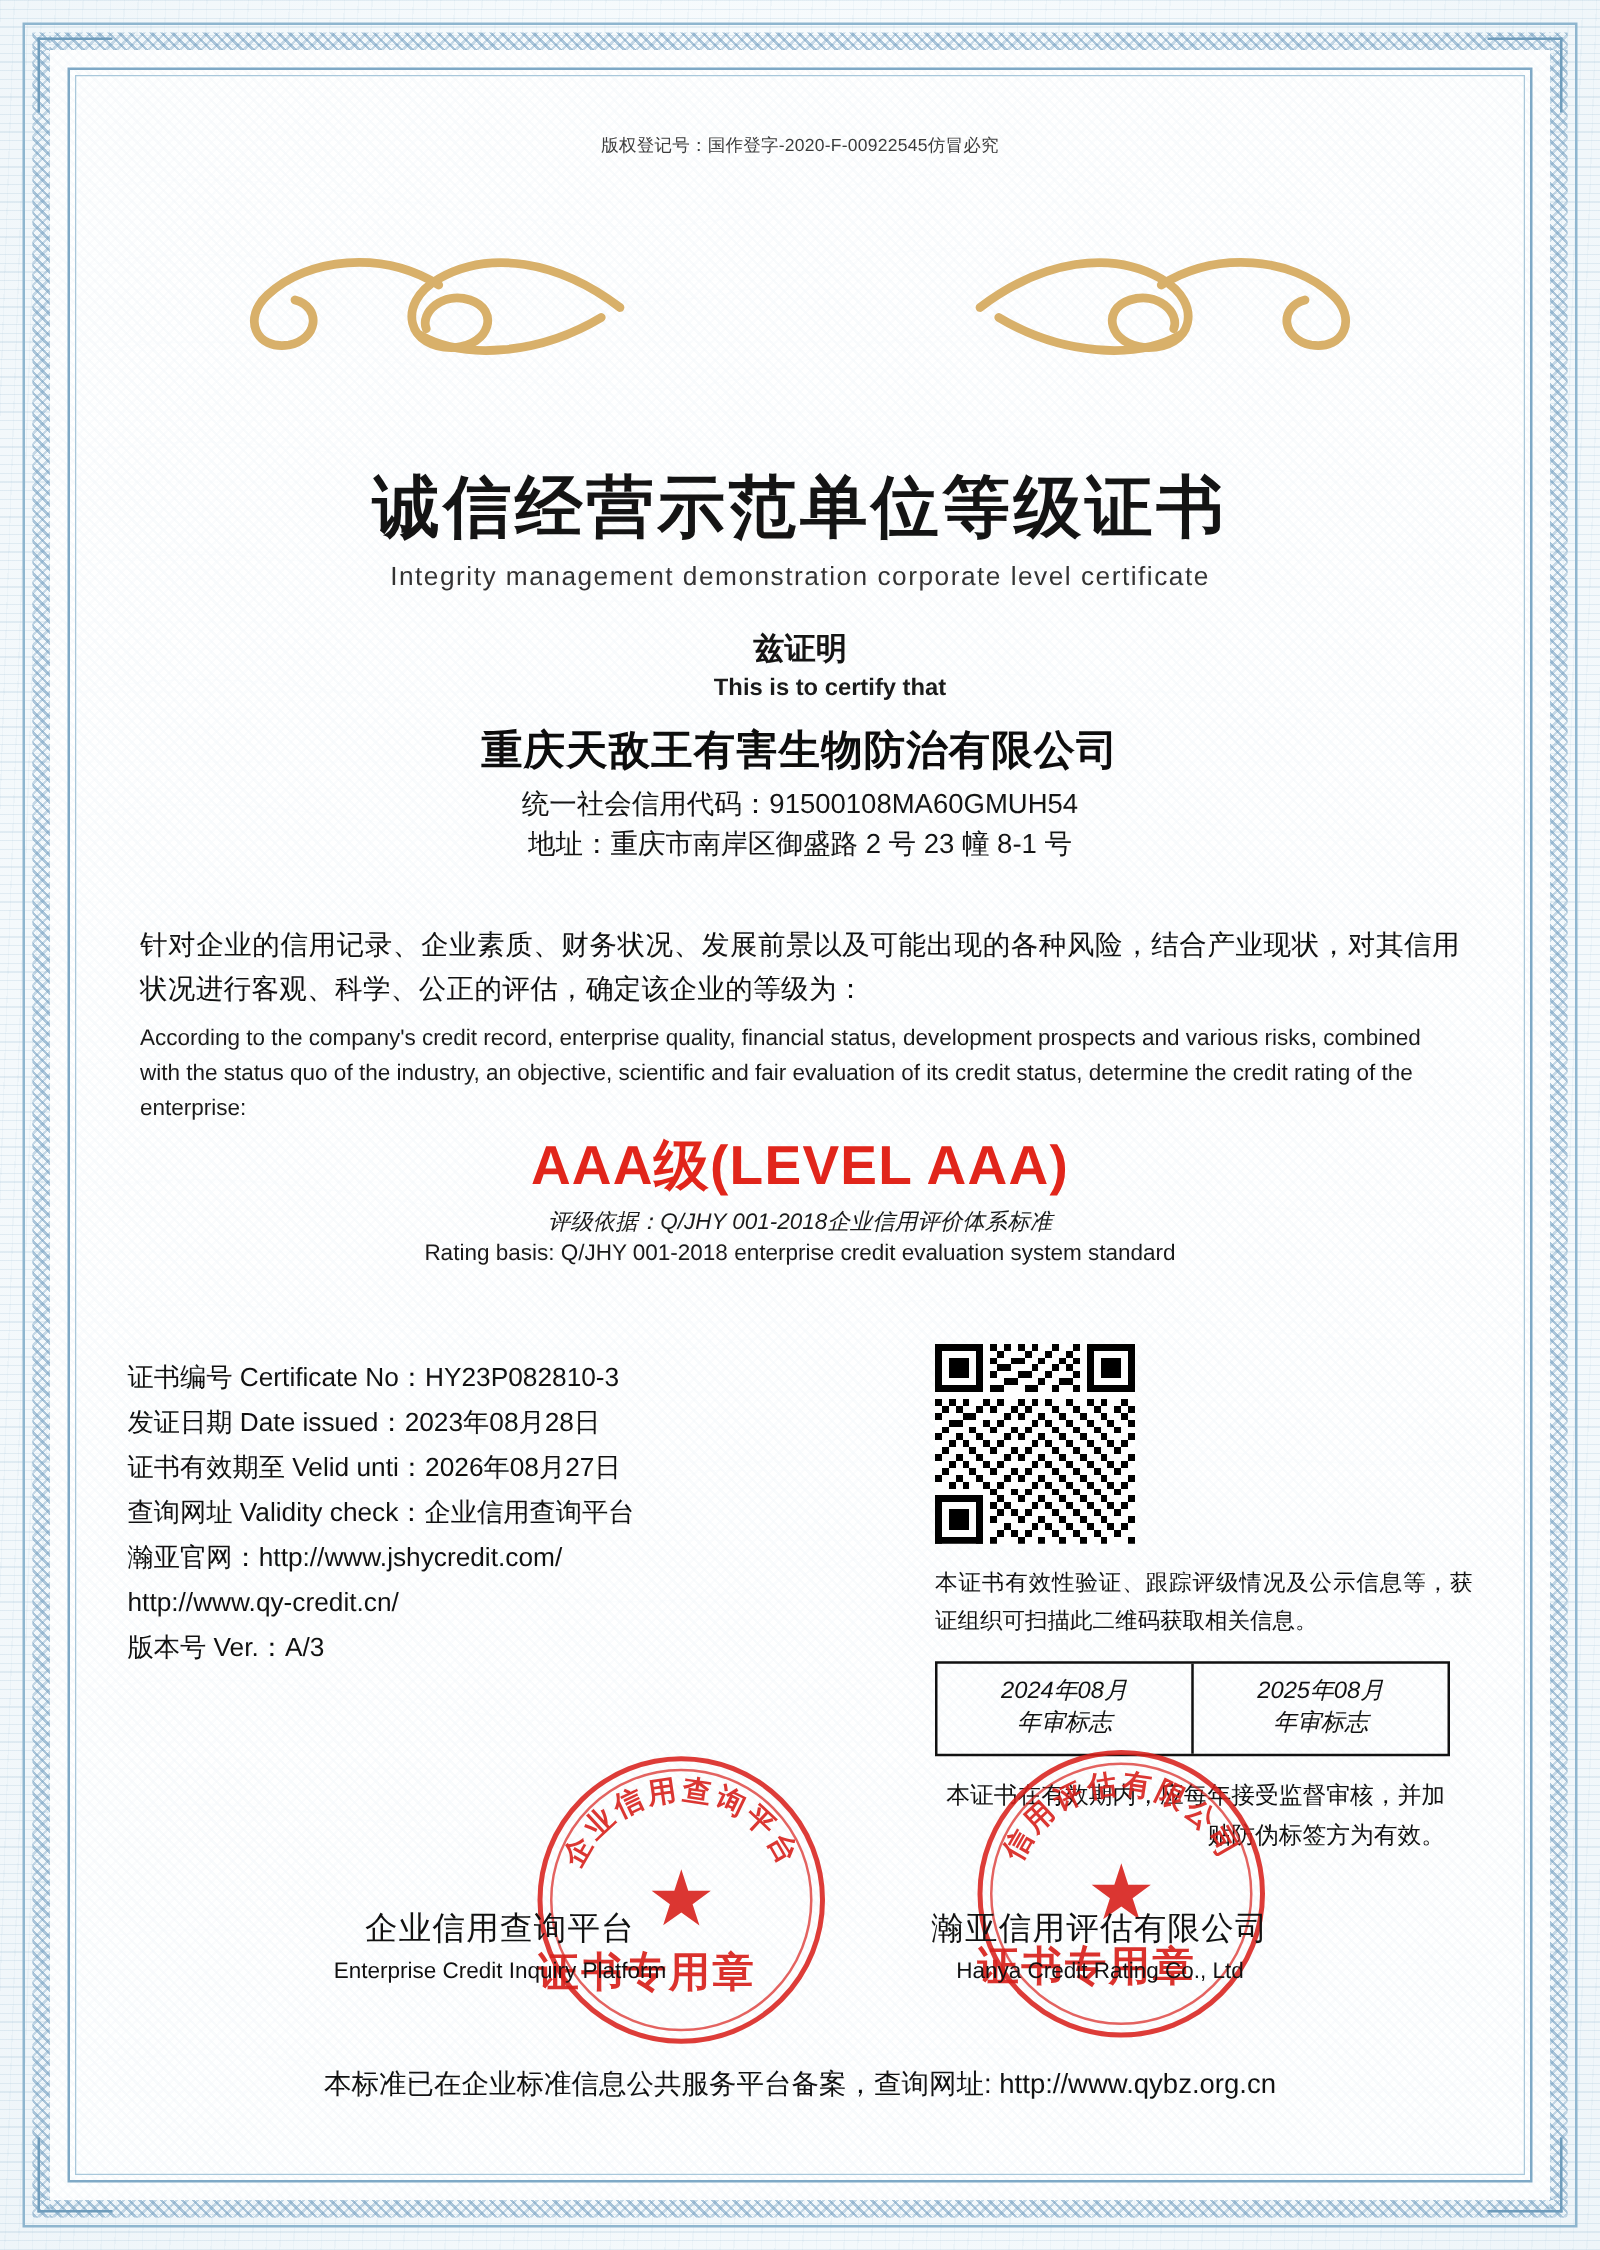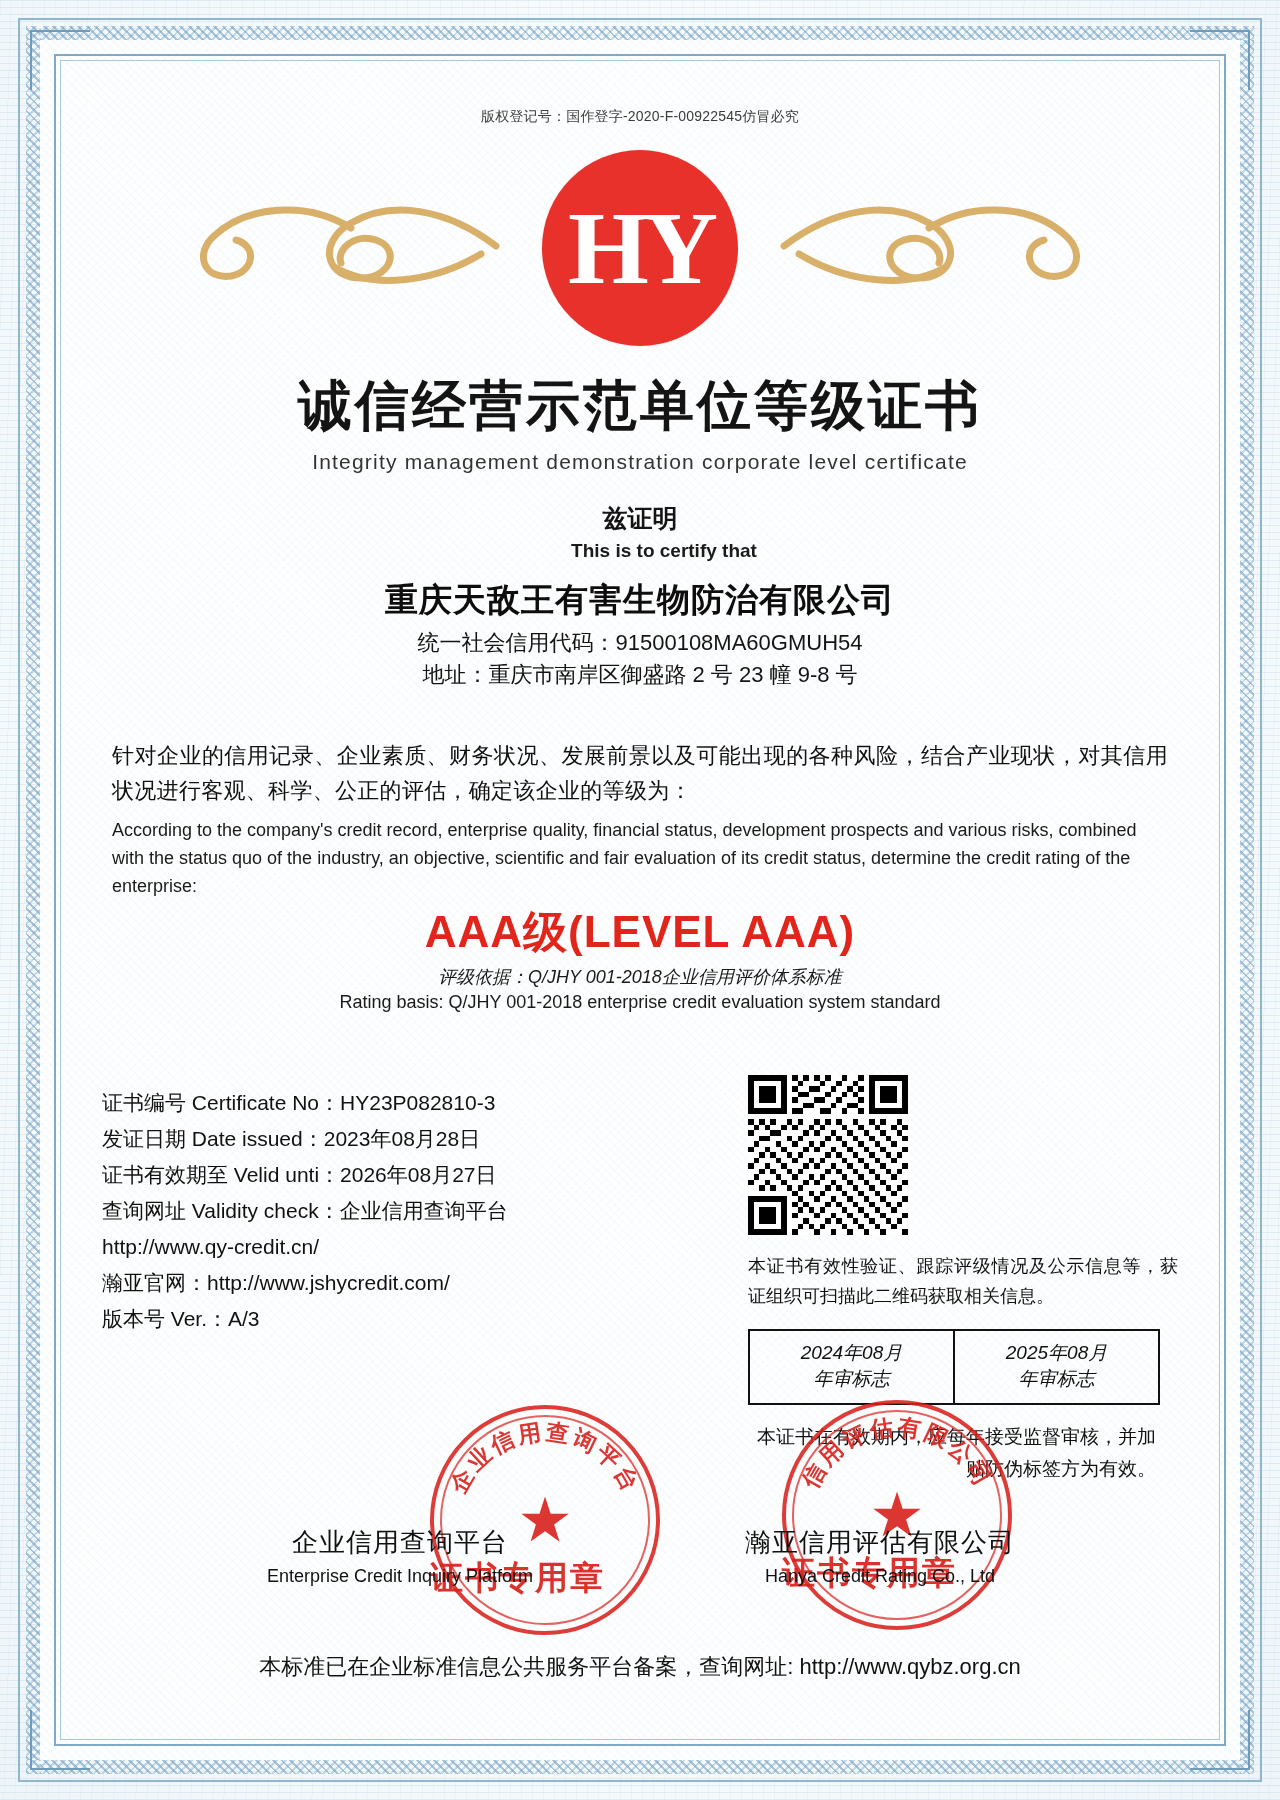--- a/index.html
+++ b/index.html
@@ -254,42 +254,39 @@
 
     <div class="emblem-row">
       <svg class="flourish left" width="330" height="110" viewBox="0 0 330 110">
         <g fill="none" stroke="#d8b06a" stroke-width="7" stroke-linecap="round">
           <path d="M320,58 C270,20 215,12 175,35 C140,55 150,92 188,90 C216,88 224,60 200,52 C178,45 160,62 165,75"></path>
           <path d="M175,40 C130,12 70,18 38,48 C18,66 28,92 55,88 C78,84 82,58 60,52"></path>
           <path d="M305,66 C255,96 195,100 160,80"></path>
         </g>
       </svg>
 
-      <div class="emblem">
-        <div class="hy">HY</div>
-      </div>
 
       <svg class="flourish right" width="330" height="110" viewBox="0 0 330 110">
         <g fill="none" stroke="#d8b06a" stroke-width="7" stroke-linecap="round" transform="translate(330,0) scale(-1,1)">
           <path d="M320,58 C270,20 215,12 175,35 C140,55 150,92 188,90 C216,88 224,60 200,52 C178,45 160,62 165,75"></path>
           <path d="M175,40 C130,12 70,18 38,48 C18,66 28,92 55,88 C78,84 82,58 60,52"></path>
           <path d="M305,66 C255,96 195,100 160,80"></path>
         </g>
       </svg>
     </div>
 
     <div class="title-cn">诚信经营示范单位等级证书</div>
     <div class="title-en">Integrity management demonstration corporate level certificate</div>
 
     <div class="certify-cn">兹证明</div>
     <div class="certify-en">This is to certify that</div>
 
     <div class="company">重庆天敌王有害生物防治有限公司</div>
     <div class="credit-code">统一社会信用代码：91500108MA60GMUH54</div>
-    <div class="address">地址：重庆市南岸区御盛路 2 号 23 幢 9-8 号</div>
+    <div class="address">地址：重庆市南岸区御盛路 2 号 23 幢 8-1 号</div>
 
     <div class="para">
       <div class="cn">针对企业的信用记录、企业素质、财务状况、发展前景以及可能出现的各种风险，结合产业现状，对其信用状况进行客观、科学、公正的评估，确定该企业的等级为：</div>
       <div class="en">According to the company's credit record, enterprise quality, financial status, development prospects and various risks, combined with the status quo of the industry, an objective, scientific and fair evaluation of its credit status, determine the credit rating of the enterprise:</div>
     </div>
 
     <div class="level">AAA级(LEVEL AAA)</div>
     <div class="basis-cn">评级依据：Q/JHY 001-2018企业信用评价体系标准</div>
     <div class="basis-en">Rating basis: Q/JHY 001-2018 enterprise credit evaluation system standard</div>
 
@@ -299,22 +296,22 @@
       </div>
       <div class="row">
         <span>发证日期 Date issued</span><span>：2023年08月28日</span>
       </div>
       <div class="row">
         <span>证书有效期至 Velid unti</span><span>：2026年08月27日</span>
       </div>
       <div class="row">
         <span>查询网址 Validity check</span><span>：企业信用查询平台</span>
       </div>
+      <div class="row">瀚亚官网：http://www.jshycredit.com/</div>
       <div class="row">http://www.qy-credit.cn/</div>
-      <div class="row">瀚亚官网：http://www.jshycredit.com/</div>
       <div class="row">版本号 Ver.：A/3</div>
     </div>
 
     <div class="qr-block">
       <div class="qr-row">
         <div class="qr">
           <svg width="160" height="160" viewBox="0 0 29 29" shape-rendering="crispEdges">
             <rect width="29" height="29" fill="#ffffff"></rect>
             <g fill="#000000">
               <rect x="0" y="0" width="7" height="1"></rect>

